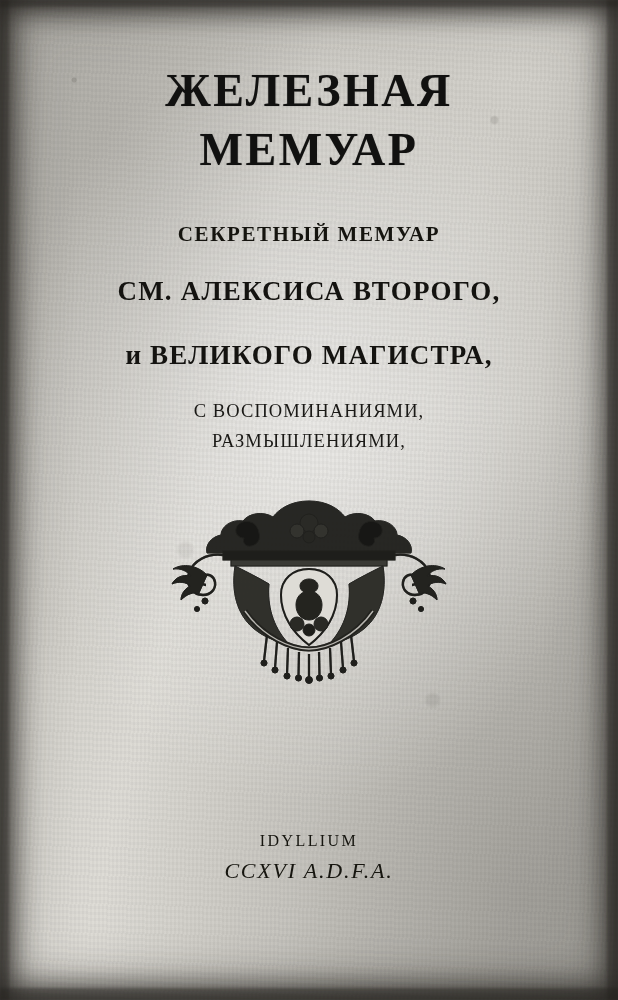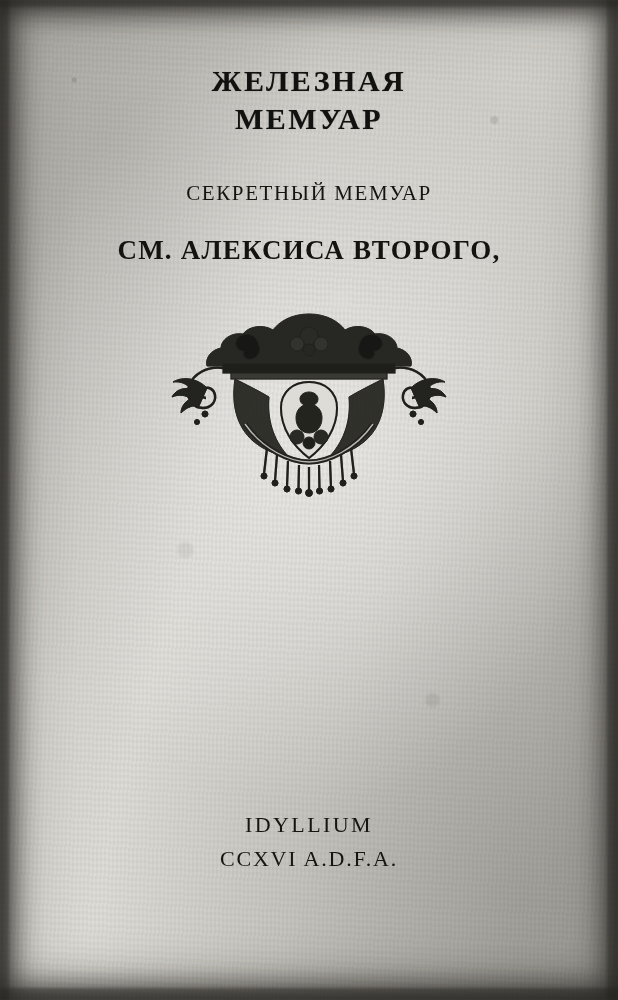--- a/index.html
+++ b/index.html
@@ -69,35 +69,35 @@
     height: 100%;
     text-align: center;
     box-sizing: border-box;
     padding: 0 46px;
   }
 
   .title-block {
     padding-top: 62px;
   }
   .title-line {
-    font-size: 30px;
+    font-size: 46px;
     letter-spacing: 2.5px;
     font-weight: 700;
     line-height: 1.28;
     color: #111110;
     text-shadow: 0 0 1px rgba(0,0,0,0.35);
   }
 
   .subtitle-block {
     margin-top: 42px;
   }
   .sub-small {
     font-size: 21px;
     letter-spacing: 1.6px;
-    font-weight: 400;
+    font-weight: 700;
     color: #15140f;
     margin-bottom: 14px;
   }
   .sub-large {
     font-size: 27px;
     letter-spacing: 1.2px;
     font-weight: 700;
     line-height: 1.45;
     color: #141310;
     margin-top: 25px;
@@ -125,29 +125,31 @@
     filter: drop-shadow(0 0 0.4px rgba(0,0,0,0.5));
   }
 
   .imprint {
     position: absolute;
     left: 0;
     right: 0;
     top: 812px;
   }
   .imprint-line-1 {
-    font-size: 22px;
+    font-size: 16px;
     letter-spacing: 2.4px;
     color: #16150f;
     margin-bottom: 8px;
+    margin-top: 20px;
   }
   .imprint-line-2 {
     font-size: 22px;
     letter-spacing: 1.8px;
     color: #16150f;
+    font-style: italic;
   }
 </style>
 </head>
 <body>
 
 <div id="page">
 
   <div class="edge" style="left:0;top:0;width:9px;height:1000px;opacity:0.5;"></div>
   <div class="edge" style="right:0;top:0;width:11px;height:1000px;opacity:0.55;"></div>
   <div class="edge" style="left:0;top:0;width:618px;height:7px;opacity:0.5;"></div>
@@ -156,23 +158,26 @@
   <div class="content">
 
     <div class="title-block">
       <div class="title-line">ЖЕЛЕЗНАЯ</div>
       <div class="title-line">МЕМУАР</div>
     </div>
 
     <div class="subtitle-block">
       <div class="sub-small">СЕКРЕТНЫЙ МЕМУАР</div>
       <div class="sub-large">СМ. АЛЕКСИСА ВТОРОГО,</div>
+      <div class="sub-large ital">и ВЕЛИКОГО МАГИСТРА,</div>
     </div>
 
     <div class="tail-block">
+      <div class="tail-line">С ВОСПОМИНАНИЯМИ,</div>
+      <div class="tail-line">РАЗМЫШЛЕНИЯМИ,</div>
     </div>
 
     <div class="ornament">
       <svg width="320" height="230" viewBox="0 0 320 230" aria-hidden="true">
         <g fill="#20201d" stroke="#20201d" stroke-width="1">
 
           <path d="M160 18 c-18 0 -30 8 -36 16 c-10 -6 -24 -4 -30 4 c-12 -2 -22 6 -22 14 c-10 2 -16 10 -14 18 l204 0 c2 -8 -4 -16 -14 -18 c0 -8 -10 -16 -22 -14 c-6 -8 -20 -10 -30 -4 c-6 -8 -18 -16 -36 -16 z" opacity="0.92"></path>
 
           <path d="M104 40 c-8 -4 -16 0 -17 6 c-1 5 3 9 8 9 c-2 5 2 9 7 8 c6 -1 10 -7 8 -13 c-1 -5 -3 -8 -6 -10 z" fill="#171715"></path>
           <path d="M216 40 c8 -4 16 0 17 6 c1 5 -3 9 -8 9 c2 5 -2 9 -7 8 c-6 -1 -10 -7 -8 -13 c1 -5 3 -8 6 -10 z" fill="#171715"></path>

